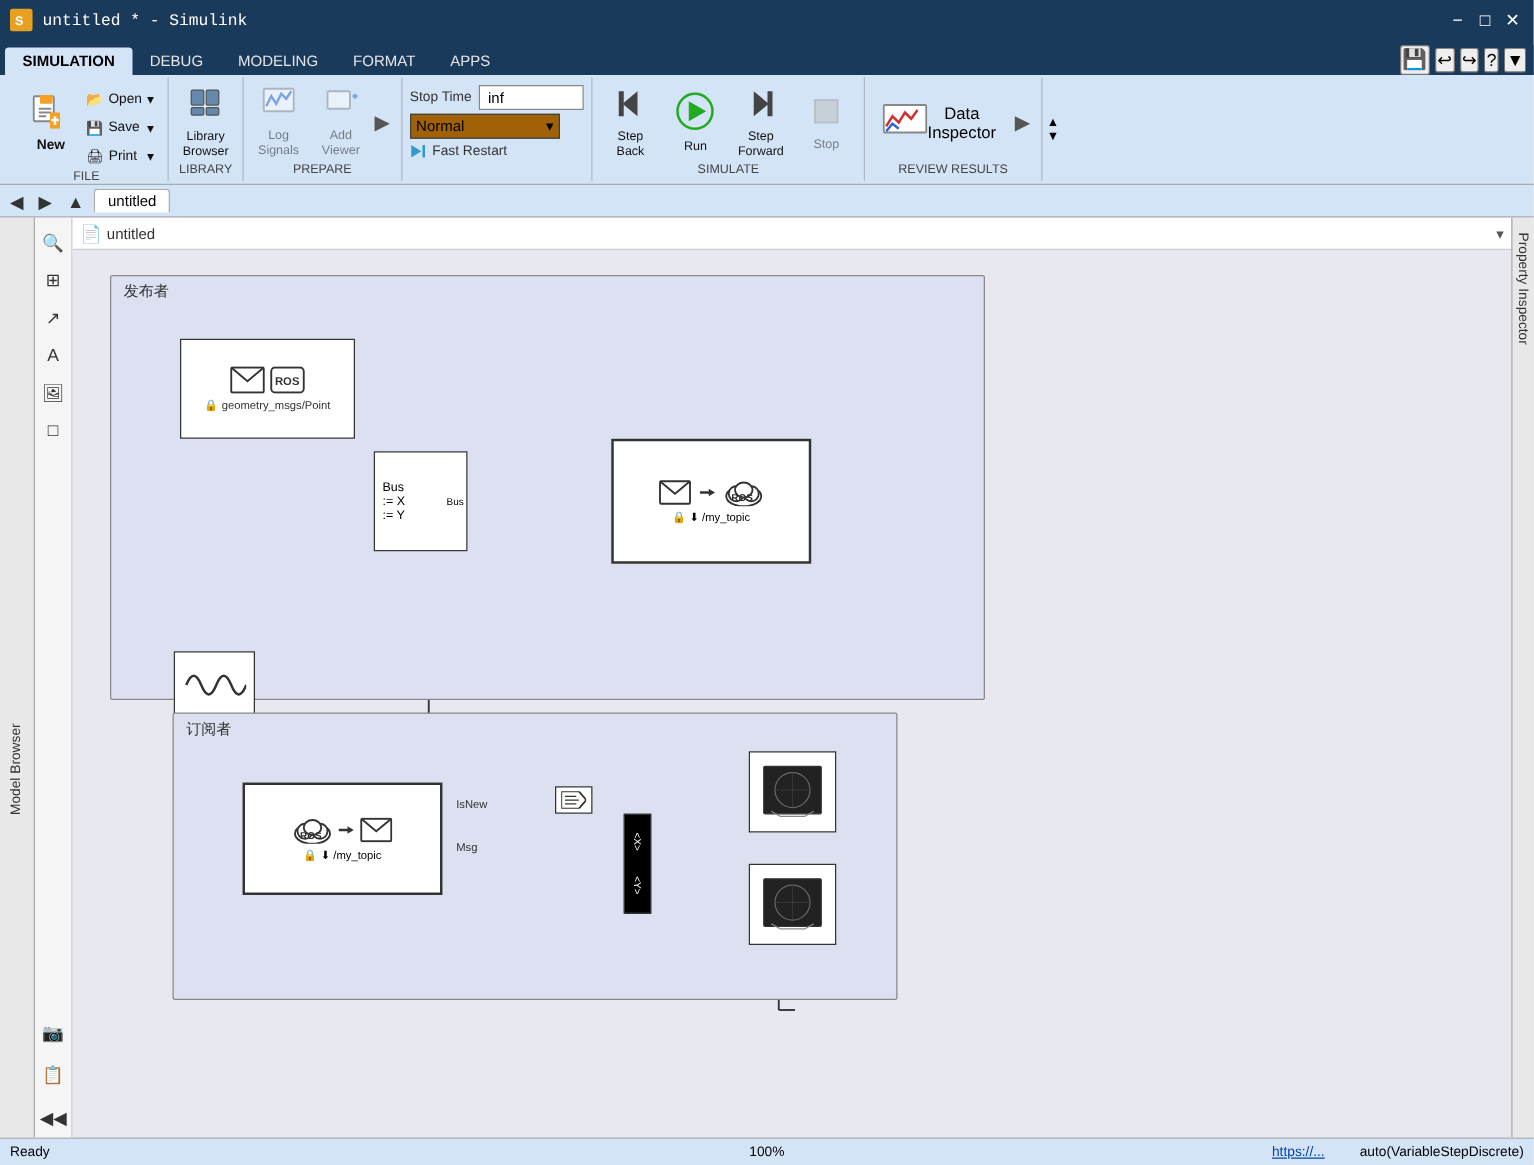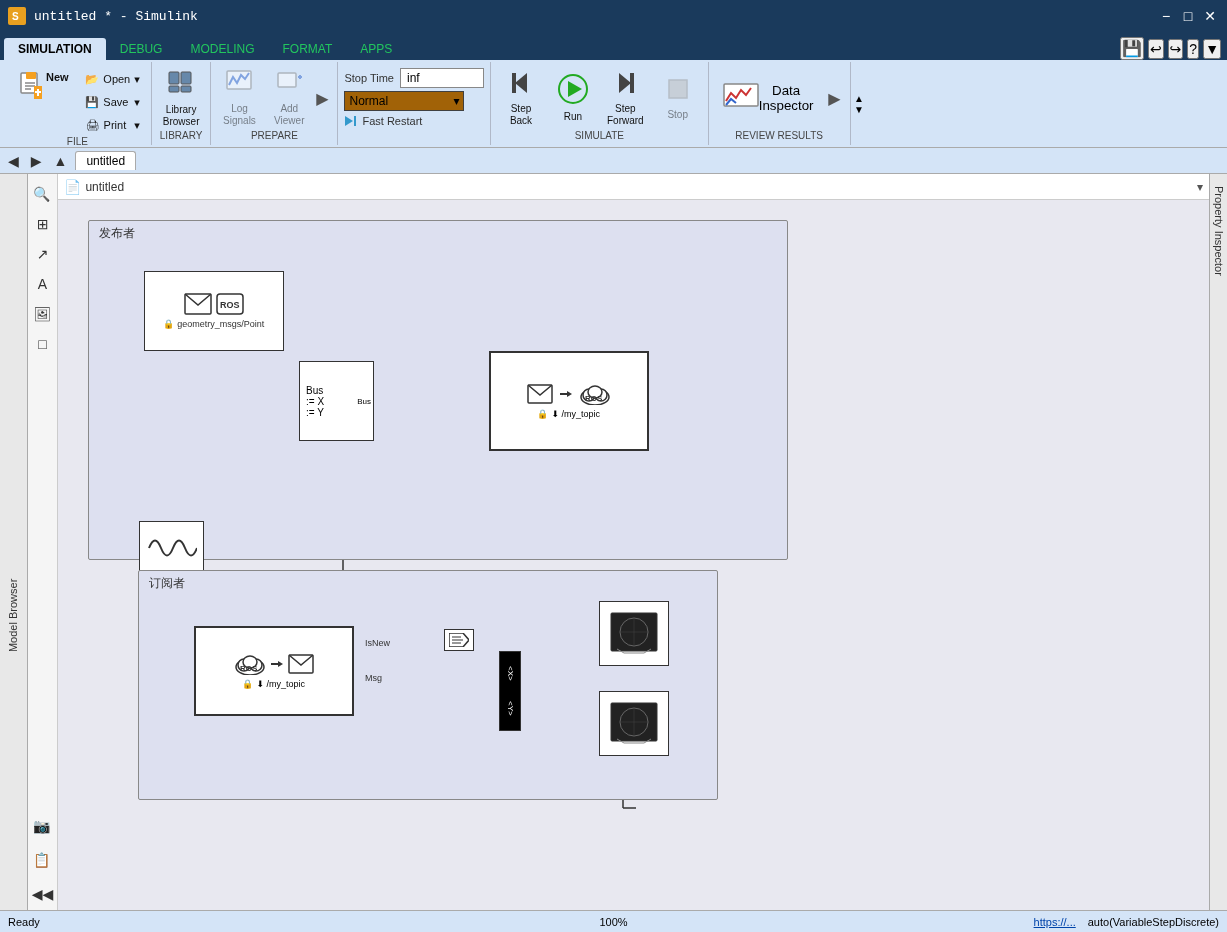--- a/index.html
+++ b/index.html
@@ -24,21 +24,21 @@
     
     #ribbon-tabs {
       background: #1a3a5c;
       display: flex;
       height: 28px;
       align-items: flex-end;
       padding-left: 4px;
     }
     .ribbon-tab {
       padding: 4px 14px;
-      color: #22c55e;
+      color: #e5e5e5;
       cursor: pointer;
       font-size: 12px;
       border-top-left-radius: 3px;
       border-top-right-radius: 3px;
       background: transparent;
     }
     .ribbon-tab.active {
       background: #d4e4f7;
       color: #000;
       font-weight: bold;
@@ -103,22 +103,22 @@
       border: none;
       font-size: 11px;
       white-space: nowrap;
       color: #111;
     }
     .small-btns-col { display: flex; flex-direction: column; gap: 1px; justify-content: center; }
     
     
     .new-btn-large {
       display: flex;
-      flex-direction: row;
-      align-items: flex-start;
+      flex-direction: column;
+      align-items: flex-end;
       justify-content: center;
       cursor: pointer;
       padding: 3px 8px;
       border-radius: 3px;
       min-width: 50px;
       height: 60px;
       background: transparent;
       border: none;
     }
     .new-btn-large .btn-icon { font-size: 26px; color: #f5a020; }
@@ -763,17 +763,17 @@
   </div>
 
   <div id="right-sidebar">
     <span style="writing-mode:vertical-rl;font-size:11px;color:#333;white-space:nowrap;margin-top:12px;">Property Inspector</span>
   </div>
 </div>
 
 <div id="statusbar">
   <span>Ready</span>
   <span style="position:absolute;left:50%;transform:translateX(-50%);">100%</span>
-  <div style="display:flex;gap:12px;align-items:center;">
+  <div style="display:flex;gap:28px;align-items:center;">
     <span style="color:#0044aa;text-decoration:underline;cursor:pointer;">https://...</span>
     <span>auto(VariableStepDiscrete)</span>
   </div>
 </div>
 
 </body></html>

